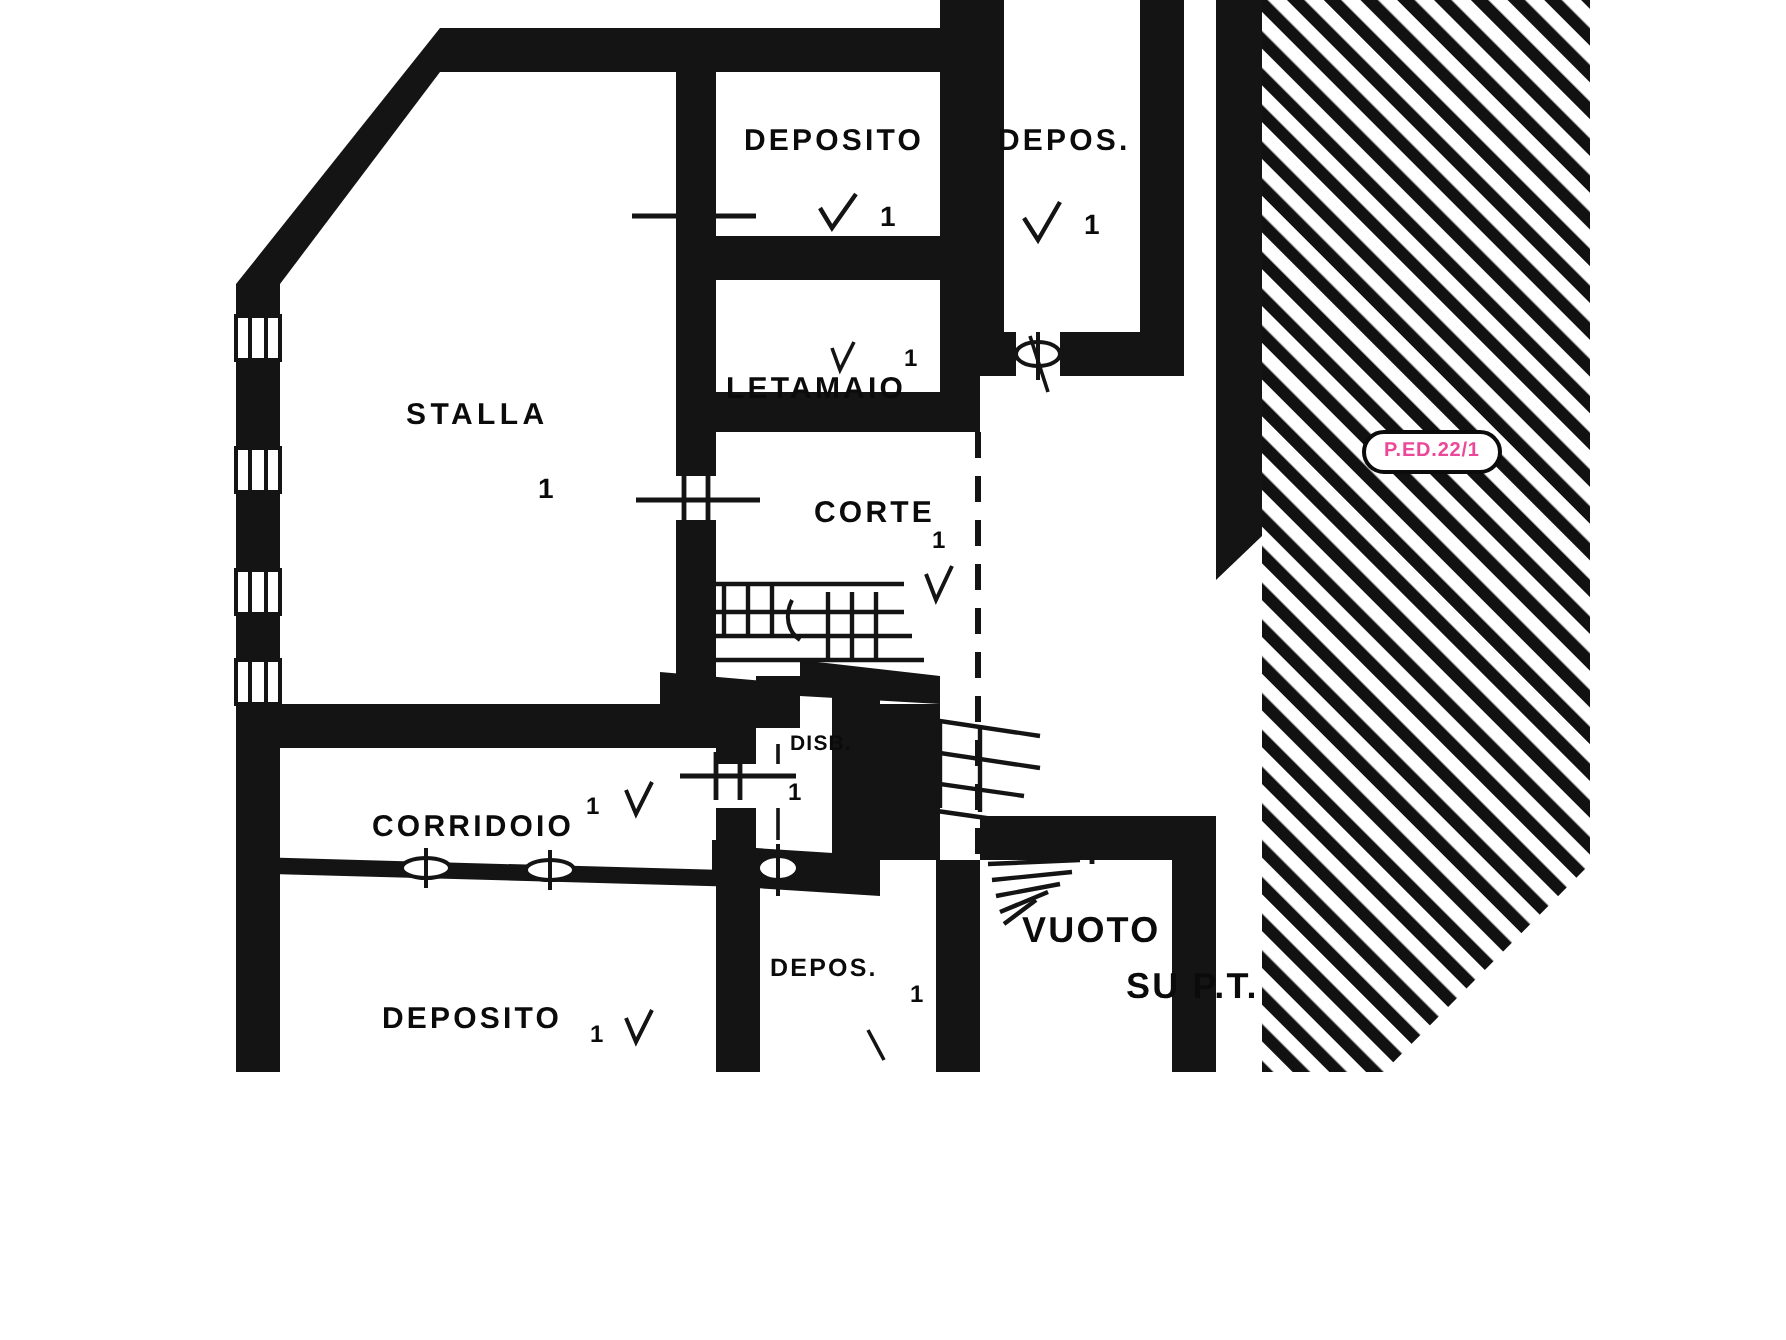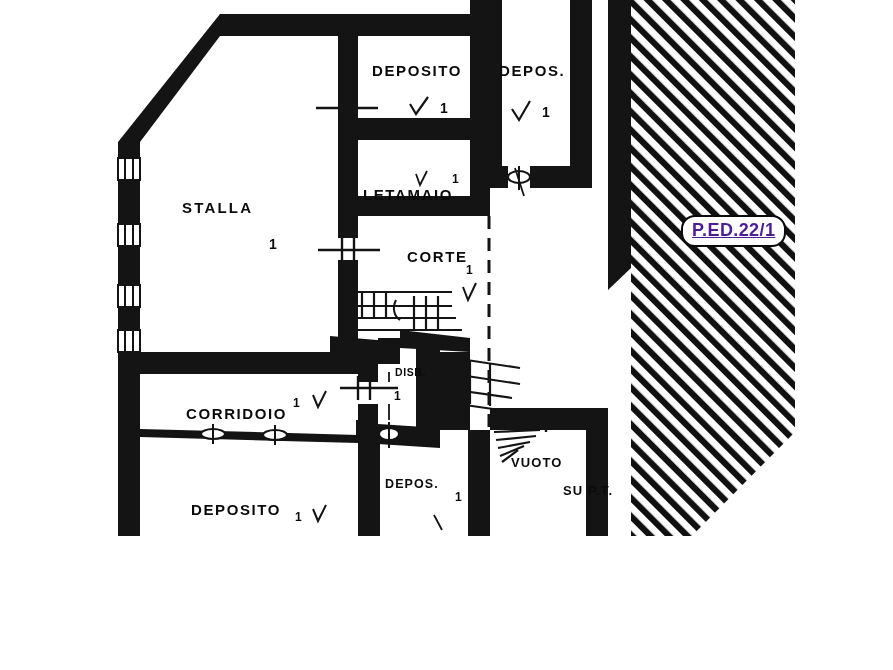--- a/index.html
+++ b/index.html
@@ -54,40 +54,39 @@
     font-family: "Liberation Sans", sans-serif;
     font-weight: 700;
     font-size: 14px;
     color: #0b0b0b;
     user-select: none;
   }
   .lbl-sub {
     position: absolute;
     font-family: "Liberation Sans", sans-serif;
     font-weight: 700;
-    font-size: 13px;
+    font-size: 18px;
     letter-spacing: 1.1px;
     color: #0b0b0b;
     white-space: nowrap;
     user-select: none;
   }
   .parcel-tag {
     position: absolute;
     background: #ffffff;
     border: 2.5px solid #0b0b0b;
     border-radius: 14px;
     padding: 3px 9px 4px 9px;
     font-family: "Liberation Sans", sans-serif;
     font-weight: 700;
-    font-size: 18px;
+    font-size: 10px;
     letter-spacing: 0.4px;
-    color: #4c1d95;
+    color: #ec4899;
     white-space: nowrap;
     user-select: none;
-    text-decoration: underline;
   }
   .check {
     position: absolute;
     user-select: none;
   }
 </style>
 </head>
 <body>
 
 <div id="plan-root">
@@ -320,21 +319,21 @@
   <svg class="check" style="left:510px; top:100px;" width="22" height="24" viewBox="0 0 22 24">
     <path d="M2,9 L9,20 L20,1" stroke="#141414" stroke-width="2.2" fill="none"></path>
   </svg>
 
   <div class="room-label lbl-name" style="left:363px; top:160px;margin-top:27px;">LETAMAIO</div>
   <div class="lbl-num" style="left:452px; top:172px; font-size:12px;">1</div>
   <svg class="check" style="left:414px; top:170px;" width="16" height="18" viewBox="0 0 16 18">
     <path d="M2,4 L6,15 L13,1" stroke="#141414" stroke-width="1.8" fill="none"></path>
   </svg>
 
-  <div class="room-label lbl-name" style="left:182px; top:200px; letter-spacing:2.2px;">STALLA</div>
+  <div class="room-label lbl-name" style="left:203px; top:200px; letter-spacing:2.2px;">STALLA</div>
   <div class="lbl-num" style="left:269px; top:236px;">1</div>
 
   <div class="room-label lbl-name" style="left:407px; top:249px;">CORTE</div>
   <div class="lbl-num" style="left:466px; top:263px; font-size:12px;">1</div>
   <svg class="check" style="left:461px; top:282px;" width="18" height="22" viewBox="0 0 18 22">
     <path d="M2,5 L7,18 L15,1" stroke="#141414" stroke-width="2" fill="none"></path>
   </svg>
 
   <div class="room-label lbl-name tiny" style="left:379px; top:367px;">DISB.</div>
   <div class="lbl-num" style="left:394px; top:389px; font-size:12px;">1</div>

